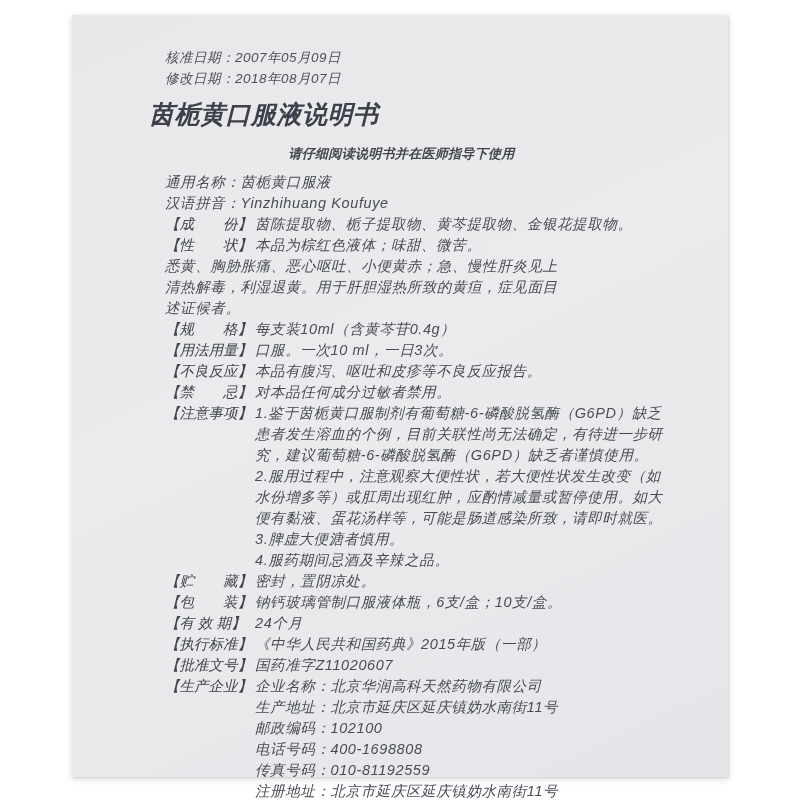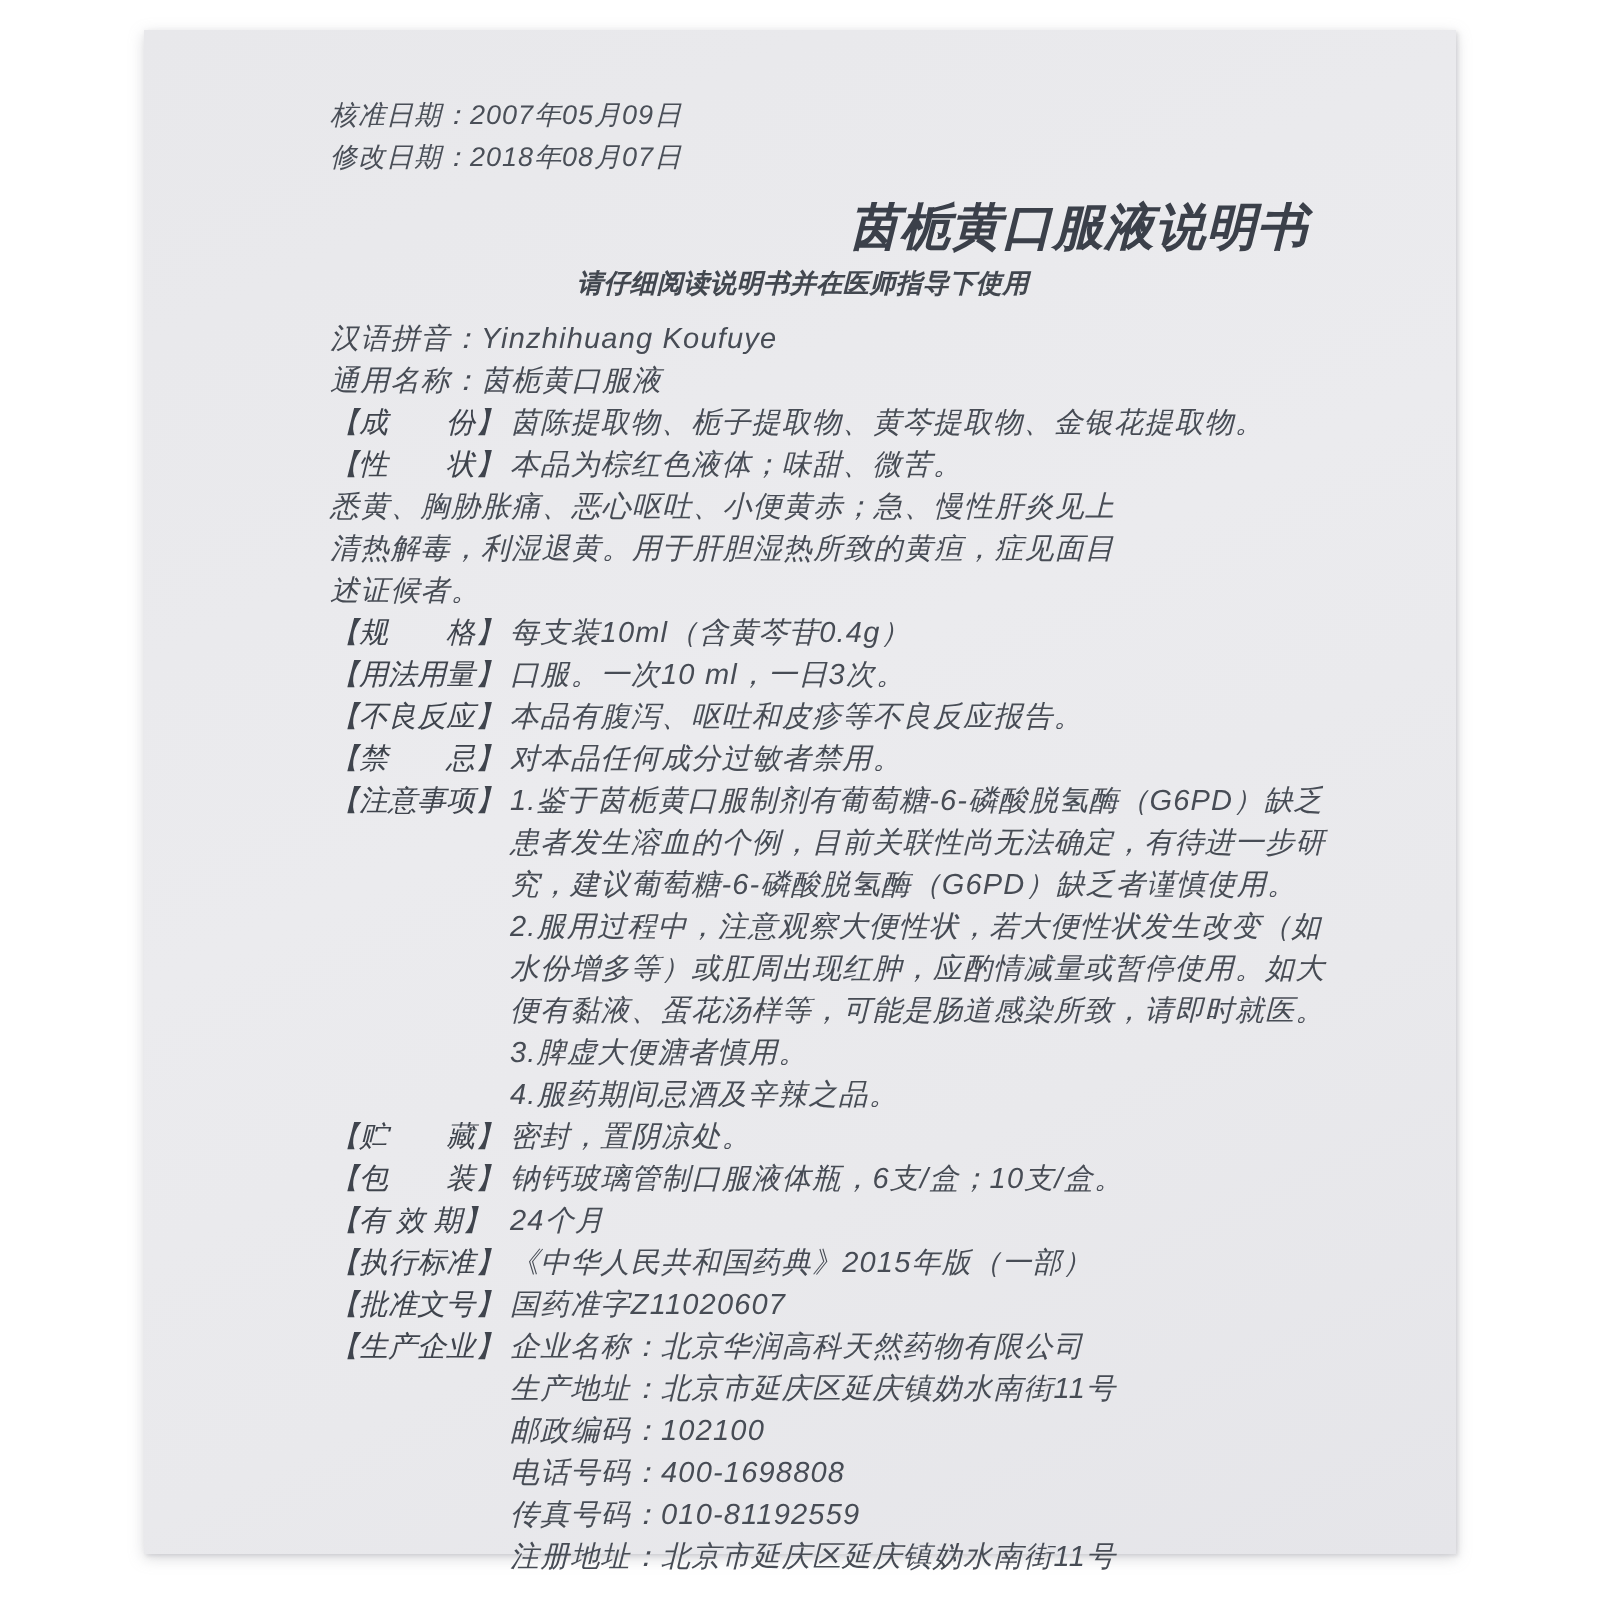--- a/index.html
+++ b/index.html
@@ -28,38 +28,38 @@
   }
   .dates {
     font-size: 13.5px;
     line-height: 21px;
     letter-spacing: 0.5px;
     color: #4a4f58;
   }
   .title {
     position: relative;
     left: -16px;
-    text-align: right;
+    text-align: left;
     font-size: 25px;
     font-weight: 600;
     letter-spacing: 0.5px;
     color: #3b404a;
     margin-top: 9px;
     line-height: 32px;
     white-space: nowrap;
   }
   .subtitle {
     position: relative;
     left: -16px;
     text-align: center;
     font-size: 13px;
     font-weight: 700;
     letter-spacing: 0.3px;
     color: #42474f;
-    margin-top: 2px;
+    margin-top: 14px;
     line-height: 19px;
     white-space: nowrap;
   }
   .sections {
     margin-top: 9px;
     font-size: 14.5px;
   }
   .row { display: flex; }
   .row-label {
     width: 90px;
@@ -87,22 +87,22 @@
         <div>核准日期：2007年05月09日</div>
         <div>修改日期：2018年08月07日</div>
       </div>
 
       <div class="title">茵栀黄口服液说明书</div>
       <div class="subtitle">请仔细阅读说明书并在医师指导下使用</div>
 
       <div class="sections" id="sections">
   <div class="row">
     <div class="row-content">
+              <div class="line">通用名称：茵栀黄口服液</div>
               <div class="line">汉语拼音：Yinzhihuang Koufuye</div>
-              <div class="line">通用名称：茵栀黄口服液</div>
             </div>
   </div>
 
   <div class="row">
     <div class="row-label">【成　　份】</div>
     <div class="row-content">
               <div class="line">茵陈提取物、栀子提取物、黄芩提取物、金银花提取物。</div>
             </div>
   </div>
 

